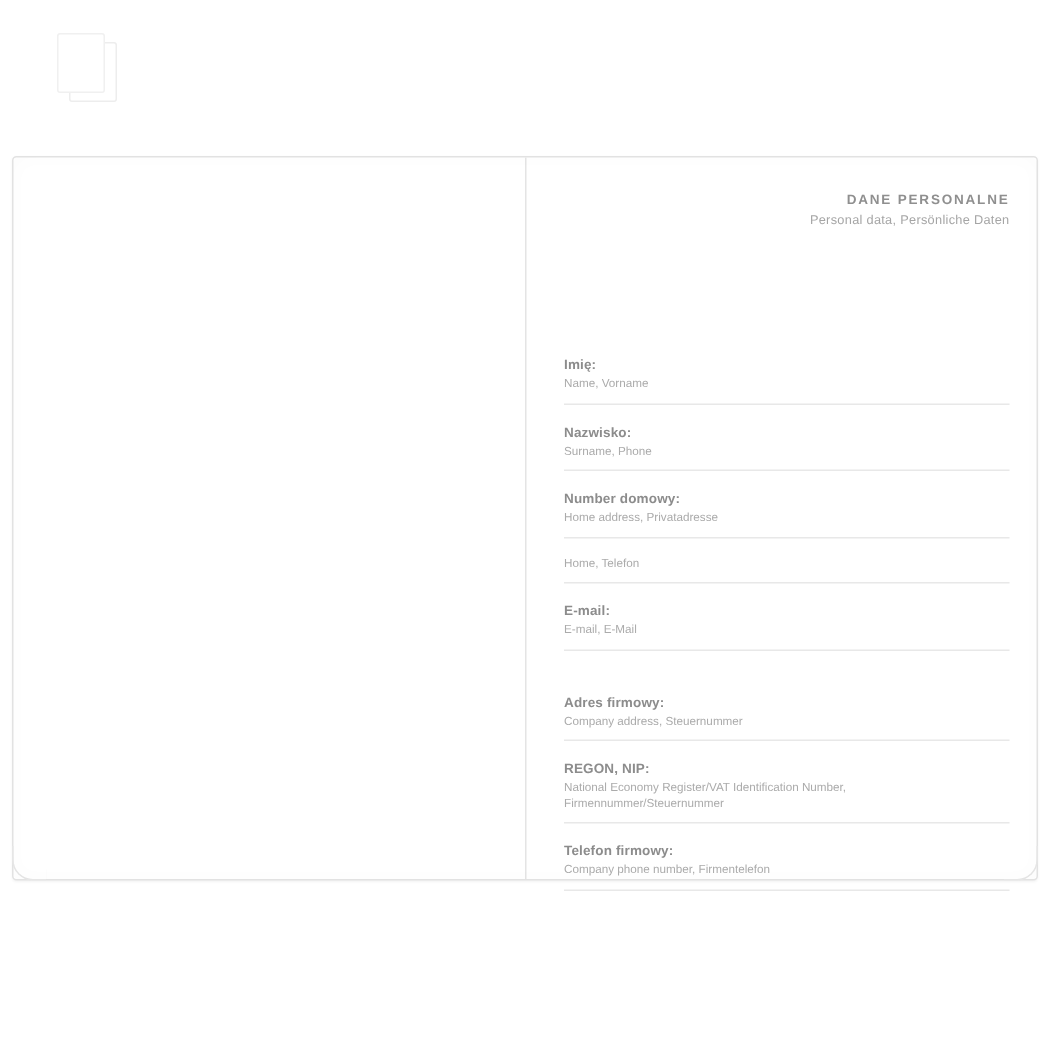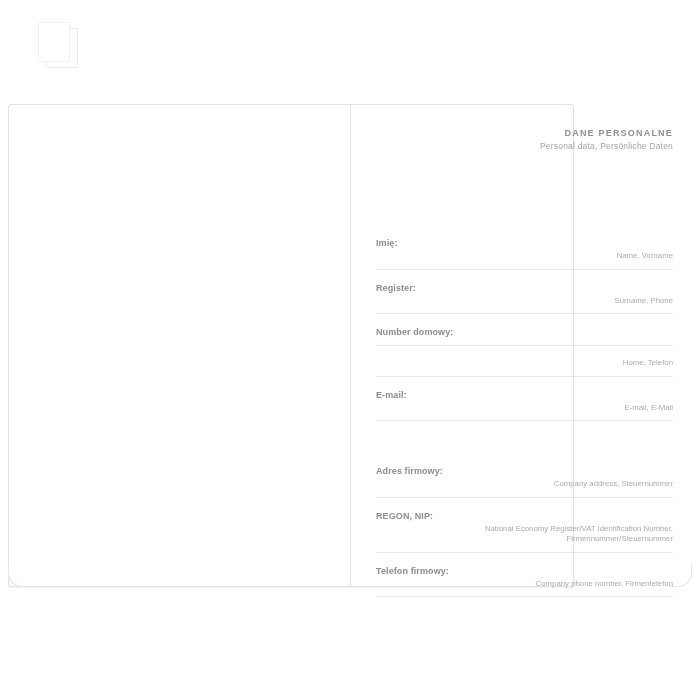--- a/index.html
+++ b/index.html
@@ -13,21 +13,21 @@
     overflow: hidden;
     font-family: "Liberation Sans", sans-serif;
     color: #9a9a9a;
   }
 
   
   .spread {
     position: absolute;
     left: 8px;
     top: 104px;
-    width: 566px;
+    width: 684px;
     height: 483px;
     background: #ffffff;
     border: 1px solid #e2e2e2;
     border-radius: 3px;
     box-shadow: 0 1px 2px rgba(0,0,0,0.05);
     box-sizing: border-box;
   }
 
   
   .spread::after {
@@ -137,36 +137,35 @@
     right: 18px;
     top: 132px;
   }
   .field {
     position: relative;
     padding-bottom: 7px;
     border-bottom: 1px solid #e8e8e8;
     margin-bottom: 12px;
   }
   .field.gap {
-    margin-top: 44px;
+    margin-top: 28px;
   }
   .field-label {
     font-size: 9px;
     font-weight: 700;
     color: #8c8c8c;
     letter-spacing: 0.1px;
     line-height: 12px;
   }
   .field-sub {
     font-size: 7.8px;
     color: #ababab;
     line-height: 10.5px;
     margin-top: 2px;
     white-space: pre-line;
-    text-align: right;
   }
 </style>
 </head>
 <body>
 
 <div class="logo-mark">
   <div class="sheet back"></div>
   <div class="sheet"></div>
 </div>
 
@@ -186,26 +185,27 @@
     </div>
 
     <div class="fields">
 
       <div class="field">
         <div class="field-label">Imię:</div>
         <div class="field-sub">Name, Vorname</div>
       </div>
 
       <div class="field">
-        <div class="field-label">Register:</div>
+        <div class="field-label">Nazwisko:</div>
         <div class="field-sub">Surname, Phone</div>
       </div>
 
       <div class="field">
         <div class="field-label">Number domowy:</div>
+        <div class="field-sub">Home address, Privatadresse</div>
       </div>
 
       <div class="field">
         <div class="field-sub">Home, Telefon</div>
       </div>
 
       <div class="field">
         <div class="field-label">E-mail:</div>
         <div class="field-sub">E-mail, E-Mail</div>
       </div>

